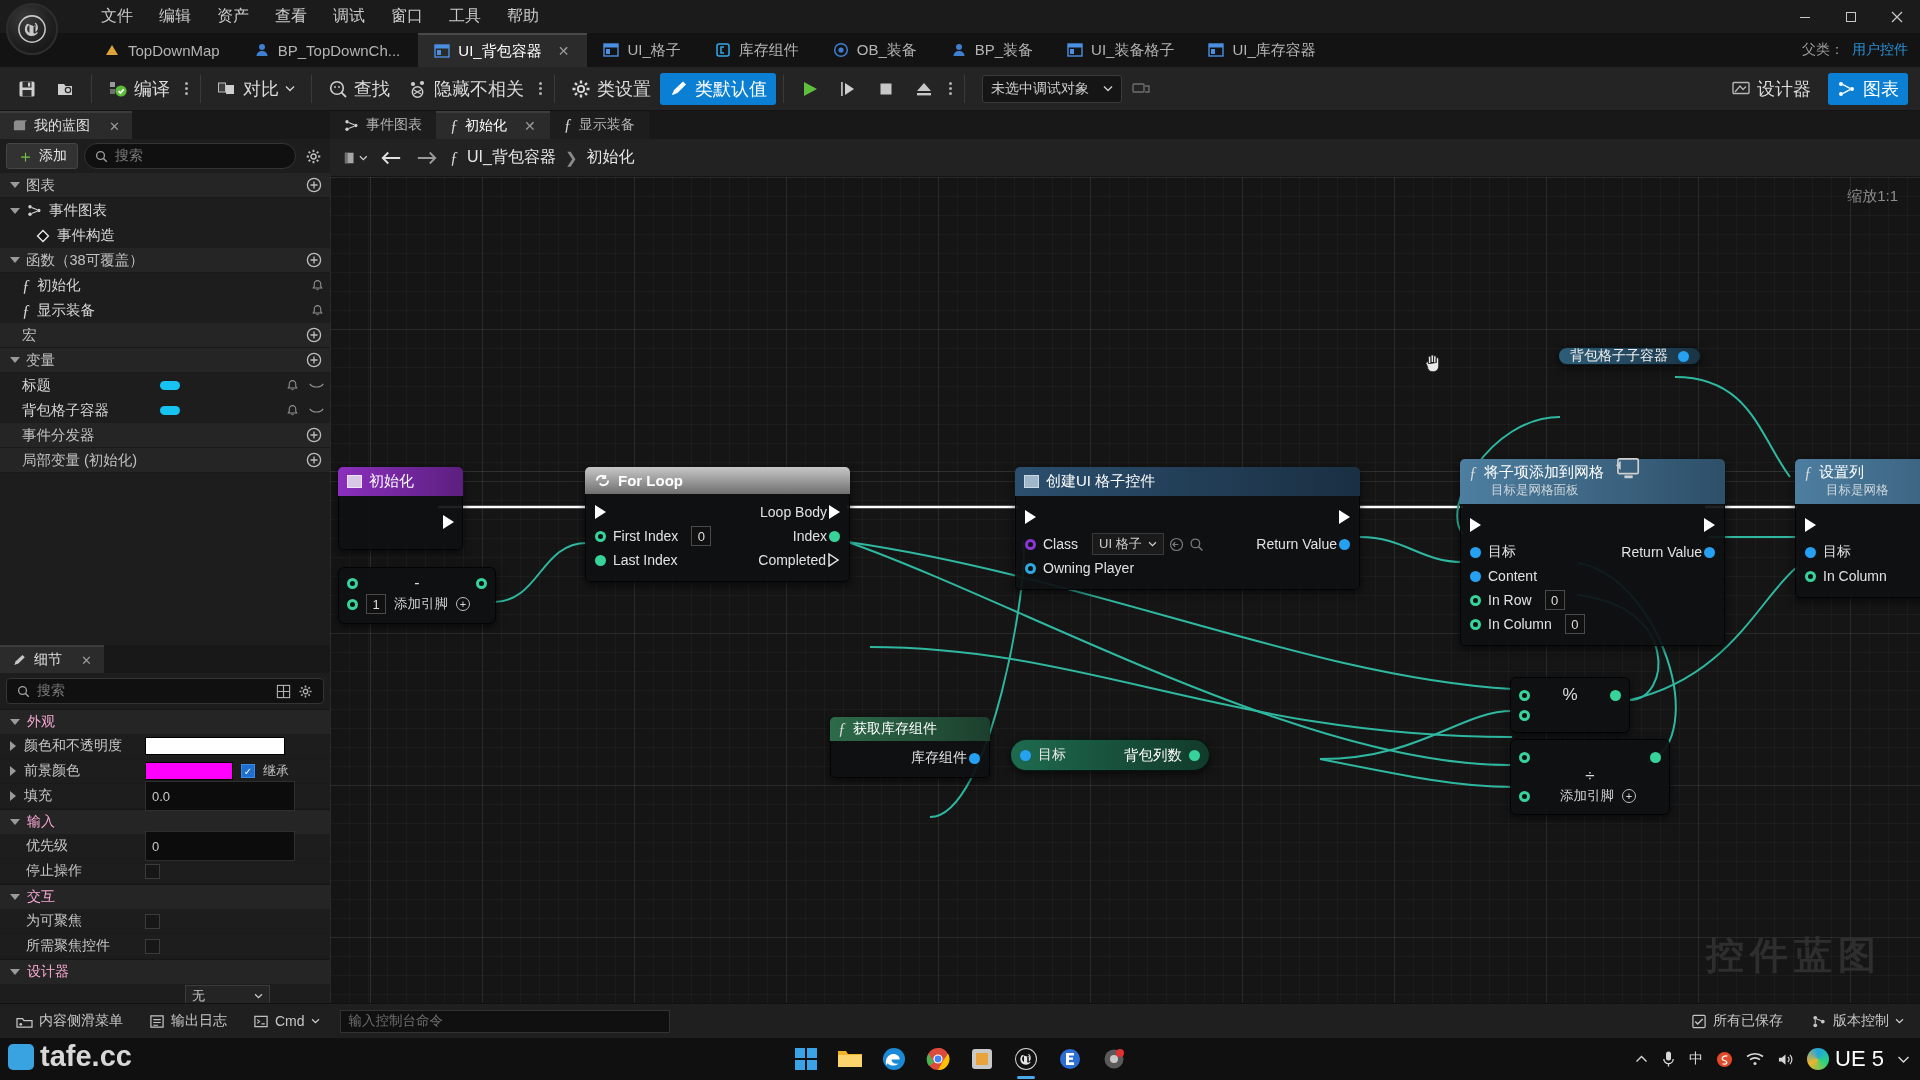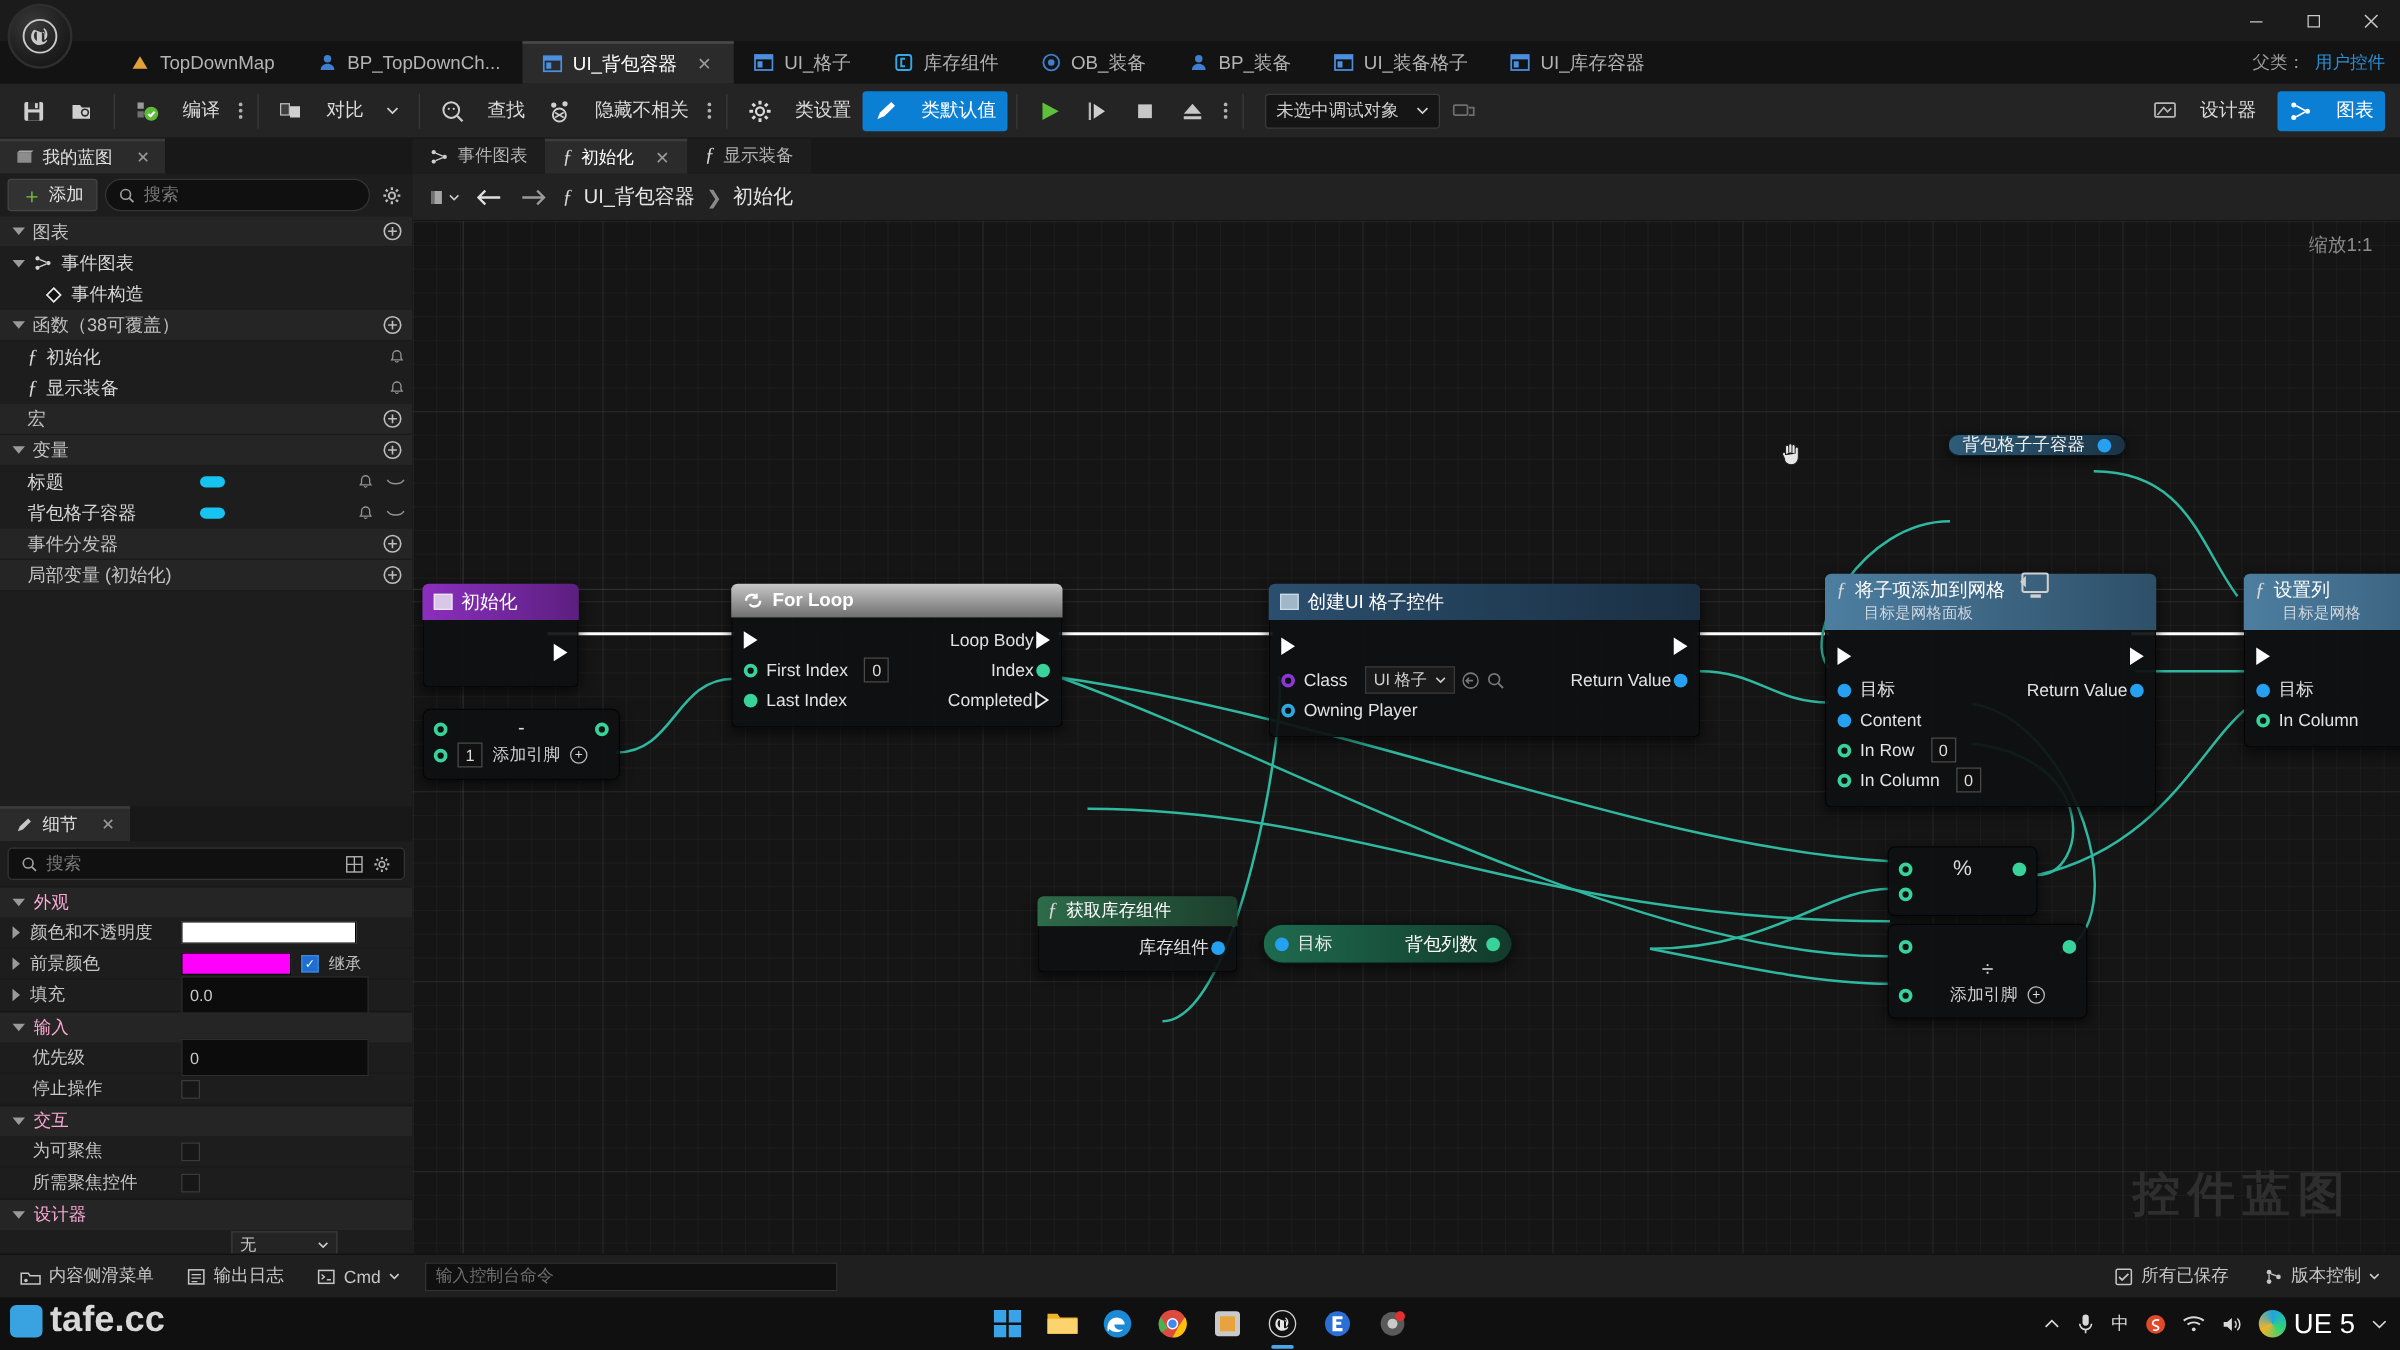--- a/index.html
+++ b/index.html
@@ -54,22 +54,22 @@
   .parent-class .pcv { color:#2b8fd6; }
 
   
   .toolbar {
     position:absolute; left:0; top:67px; width:1920px; height:44px;
     background:#242424; border-bottom:1px solid #141414;
     display:flex; align-items:center; padding:0 8px;
   }
   .tb-sep { width:1px; height:28px; background:#3a3a3a; margin:0 7px; }
   .tb-btn {
-    display:flex; align-items:center; gap:18px; height:32px;
-    padding:0 9px; border-radius:3px; font-size:15px; color:#dcdcdc;
+    display:flex; align-items:center; gap:6px; height:32px;
+    padding:0 9px; border-radius:3px; font-size:18px; color:#dcdcdc;
     white-space:nowrap;
   }
   .tb-btn.primary { background:#0b7fd4; color:#fff; }
   .tb-dots { width:14px; display:flex;flex-direction:column;align-items:center;gap:2px;
     height:32px; justify-content:center; }
   .tb-dots i { width:3px;height:3px;background:#b0b0b0;border-radius:50%; display:block;}
   .tb-icon { width:20px; height:20px; flex:none; display:block; }
   .debug-select {
     margin-left:10px; height:28px; min-width:140px; background:#151515;
     border:1px solid #3a3a3a; border-radius:3px; display:flex; align-items:center;
@@ -262,20 +262,30 @@
     background:conic-gradient(#1fa5e0,#2dd47a,#f0b429,#1fa5e0); display:block;}
   .cursor-hand { position:absolute; width:22px;height:22px; }
   .mon-ico { position:absolute; width:28px; height:24px; }
 </style>
 </head>
 <body>
 
 <div id="app">
 
   <div class="menubar">
+    <div class="menu-items">
+      <div class="menu-item">文件</div>
+      <div class="menu-item">编辑</div>
+      <div class="menu-item">资产</div>
+      <div class="menu-item">查看</div>
+      <div class="menu-item">调试</div>
+      <div class="menu-item">窗口</div>
+      <div class="menu-item">工具</div>
+      <div class="menu-item">帮助</div>
+    </div>
     <div class="win-controls">
       <div class="win-btn">
         <svg width="12" height="12" viewBox="0 0 12 12">
             <rect x="1" y="6" width="10" height="1" fill="#c9c9c9"></rect>
           </svg>
       </div>
       <div class="win-btn">
         <svg width="12" height="12" viewBox="0 0 12 12">
             <rect x="1.5" y="1.5" width="9" height="9" fill="none" stroke="#c9c9c9" stroke-width="1"></rect>
           </svg>

